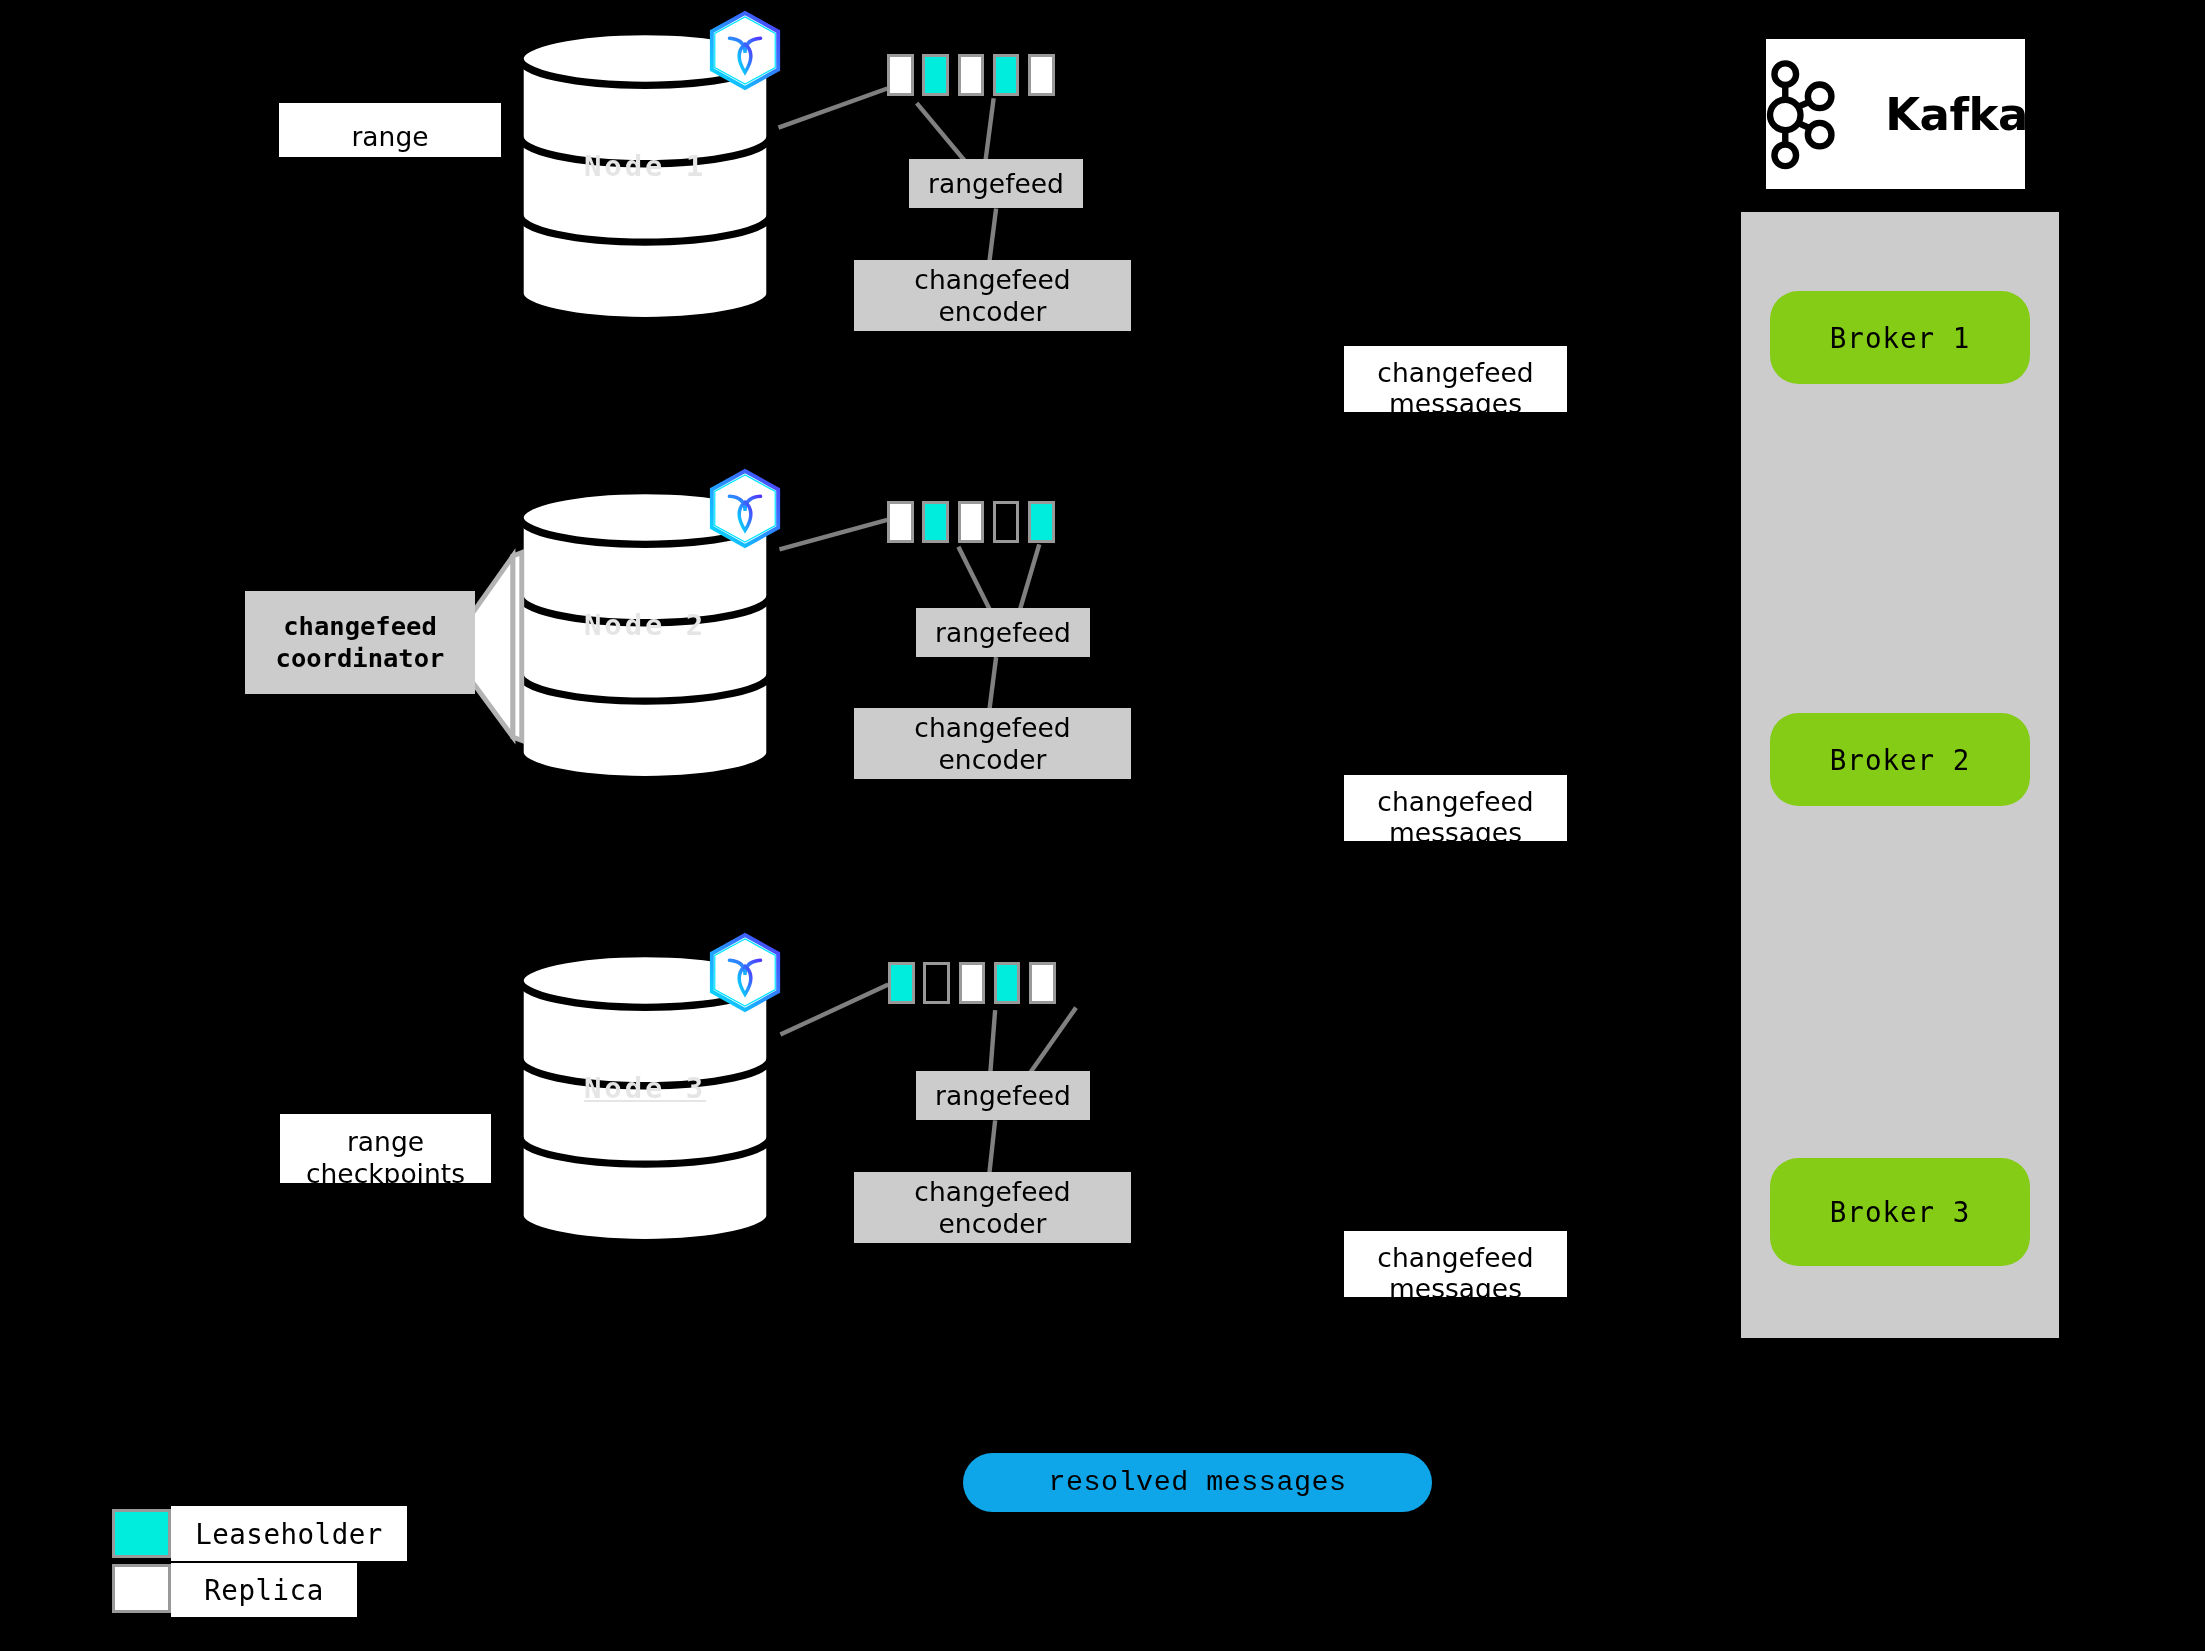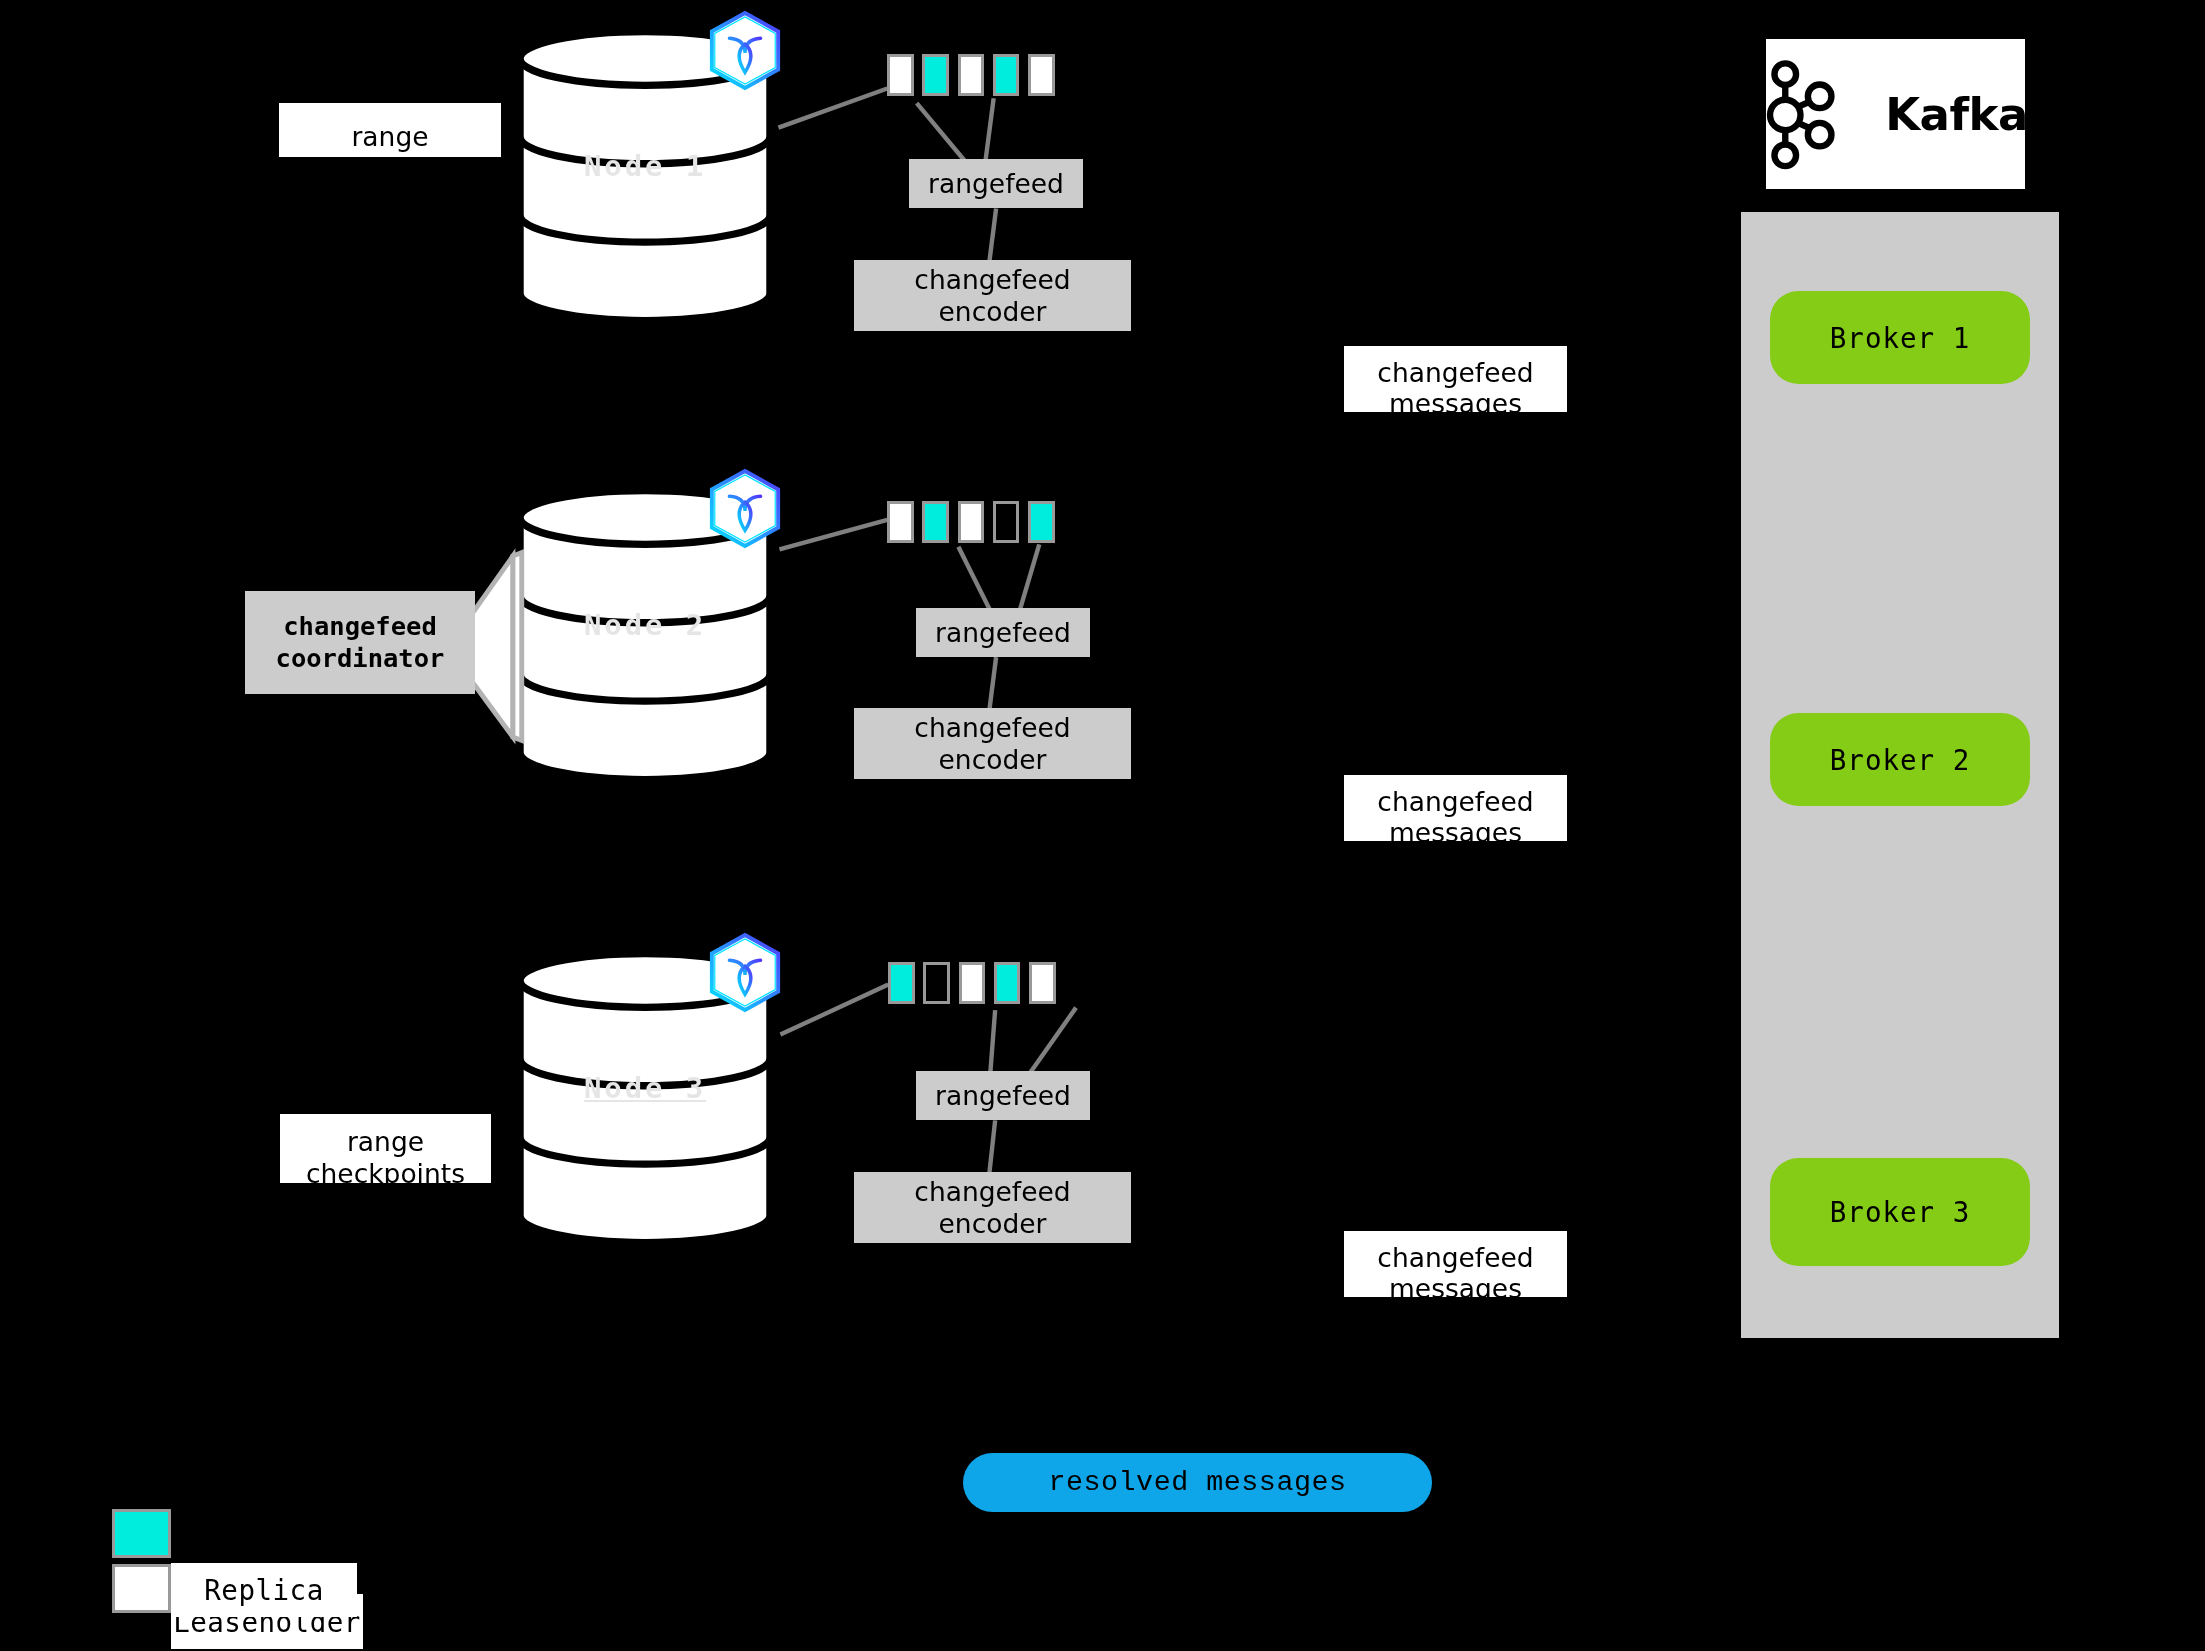--- a/index.html
+++ b/index.html
@@ -409,19 +409,19 @@
 
   <div class="kafka-panel" style="left:1741px; top:212px; width:318px; height:1126px;"></div>
 
   <div class="broker" style="left:1770px; top:291px; width:260px; height:93px;">Broker 1</div>
   <div class="broker" style="left:1770px; top:713px; width:260px; height:93px;">Broker 2</div>
   <div class="broker" style="left:1770px; top:1158px; width:260px; height:108px;">Broker 3</div>
 
   <div class="pill" style="left:963px; top:1453px; width:469px; height:59px;">resolved messages</div>
 
   <div class="legend-swatch" style="left:112px; top:1509px; background:#00ecdc;"></div>
-  <div class="legend-label" style="left:171px; top:1594px; width:192px; height:55px;">Leaseholder</div>
+  <div class="legend-label" style="left:171px; top:1506px; width:236px; height:55px;">Leaseholder</div>
 
   <div class="legend-swatch" style="left:112px; top:1564px; background:#ffffff;"></div>
   <div class="legend-label" style="left:171px; top:1563px; width:186px; height:54px;">Replica</div>
 
 </div>
 
 
 </body></html>

